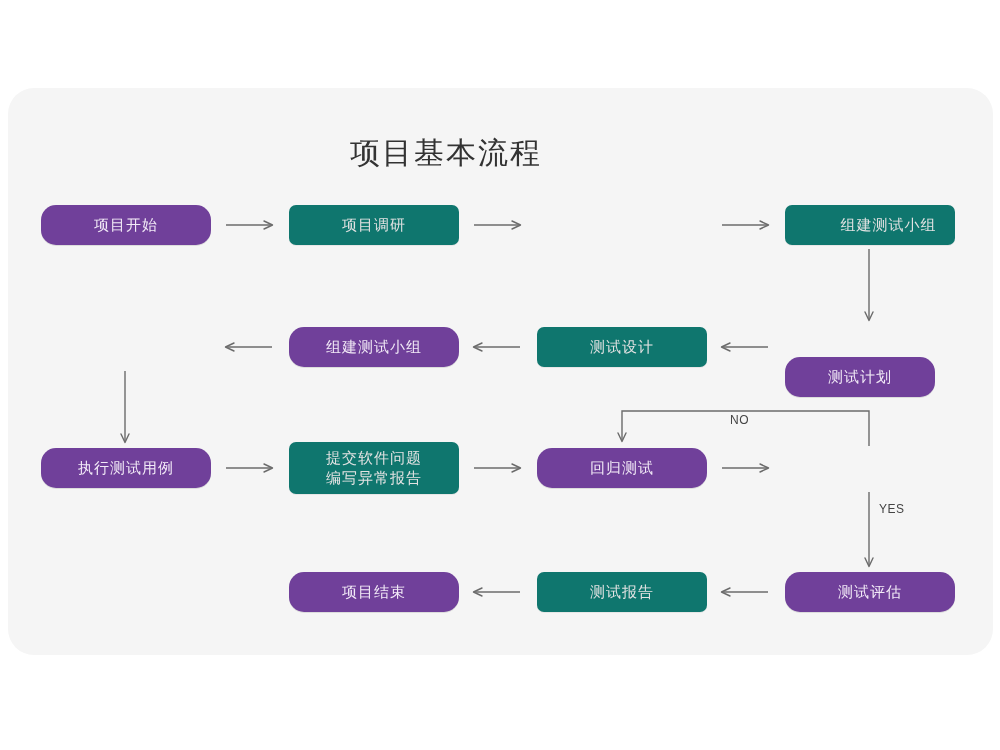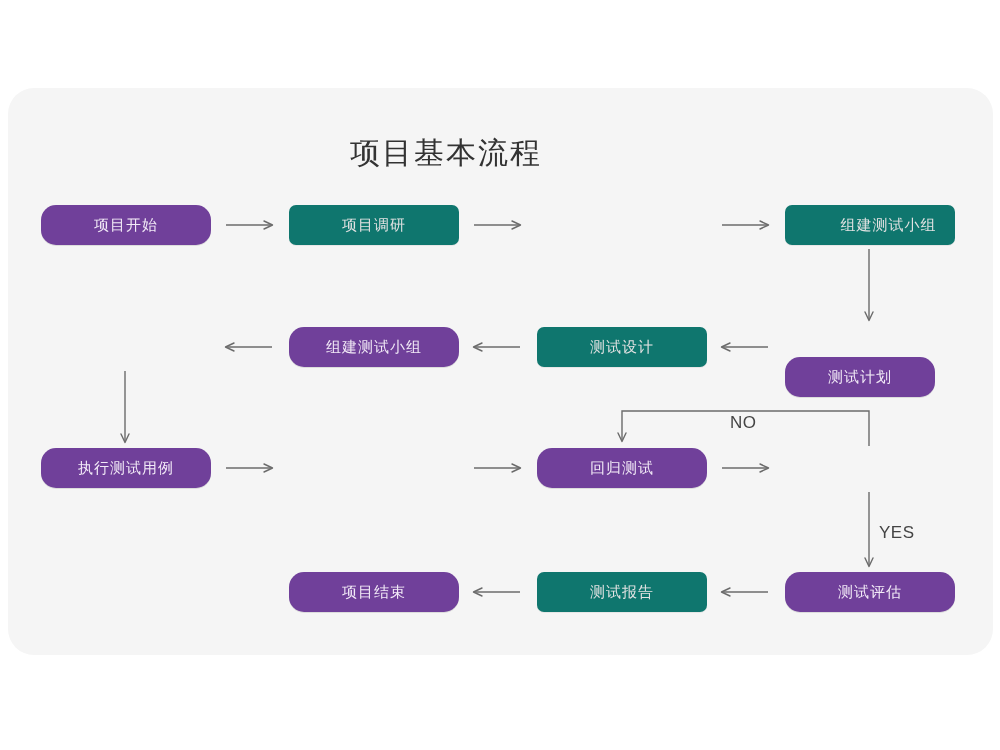--- a/index.html
+++ b/index.html
@@ -69,21 +69,21 @@
   #edges {
     position: absolute;
     left: 0;
     top: 0;
     width: 1000px;
     height: 750px;
     pointer-events: none;
   }
   .edge-label {
     position: absolute;
-    font-size: 17px;
+    font-size: 12px;
     color: #444444;
     letter-spacing: 0.5px;
     font-family: "Liberation Sans", "DejaVu Sans", sans-serif;
   }
 </style>
 </head>
 <body>
 
 <div id="stage">
 
@@ -118,38 +118,40 @@
       <path d="M869,446 L869,411 L622,411 L622,441" marker-end="url(#ah)"></path>
 
       <line x1="869" y1="492" x2="869" y2="566" marker-end="url(#ah)"></line>
 
       <line x1="768" y1="592" x2="722" y2="592" marker-end="url(#ah)"></line>
       <line x1="520" y1="592" x2="474" y2="592" marker-end="url(#ah)"></line>
     </g>
   </svg>
 
   <div class="edge-label" style="left:730px; top:413px;">NO</div>
-  <div class="edge-label" style="left:879px; top:523px;">YES</div>
+  <div class="edge-label" style="left:879px; top:502px;">YES</div>
 
   <div class="node purple" style="left:41px;  top:205px; width:170px; height:40px;">项目开始</div>
 
   <div class="node gray" style="left:289px; top:205px; width:170px; height:40px;">项目调研</div>
 
 
   <div class="node gray" style="left:785px; top:205px; width:170px; height:40px;padding-left:37px;">组建测试小组</div>
 
 
   <div class="node purple" style="left:289px; top:327px; width:170px; height:40px;">组建测试小组</div>
 
   <div class="node gray" style="left:537px; top:327px; width:170px; height:40px;">测试设计</div>
 
   <div class="node purple" style="left:785px; top:327px; width:150px; height:40px;margin-top:30px;">测试计划</div>
 
   <div class="node purple" style="left:41px;  top:448px; width:170px; height:40px;">执行测试用例</div>
 
+  <div class="node gray" style="left:289px; top:442px; width:170px; height:52px;">提交软件问题
+编写异常报告</div>
 
   <div class="node purple" style="left:537px; top:448px; width:170px; height:40px;">回归测试</div>
 
 
   <div class="node purple" style="left:289px; top:572px; width:170px; height:40px;">项目结束</div>
 
   <div class="node gray" style="left:537px; top:572px; width:170px; height:40px;">测试报告</div>
 
   <div class="node purple" style="left:785px; top:572px; width:170px; height:40px;">测试评估</div>
 

